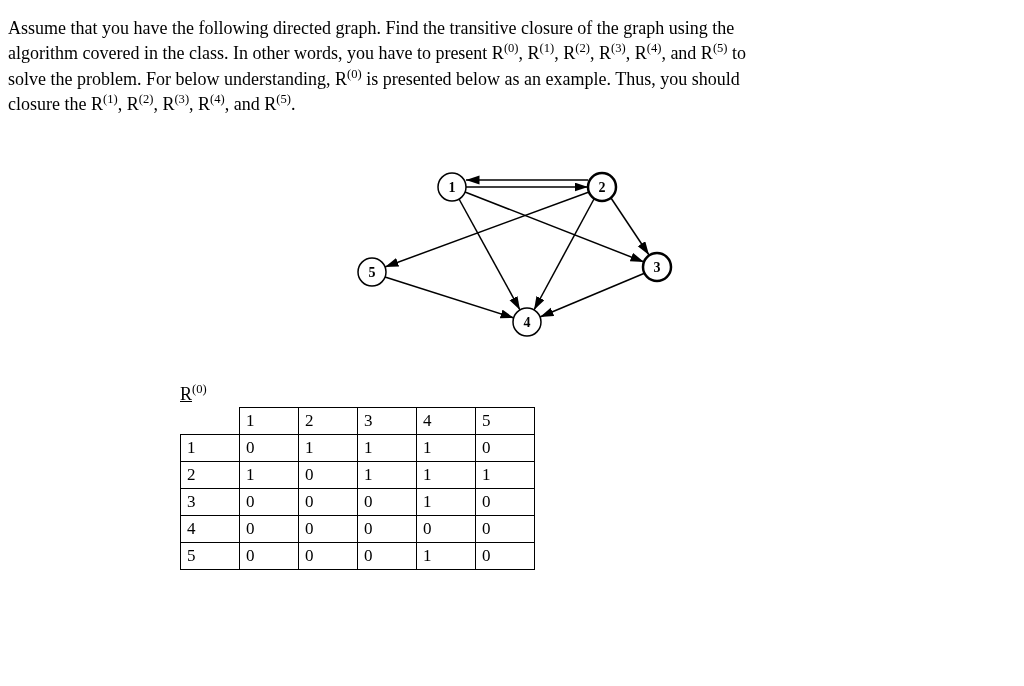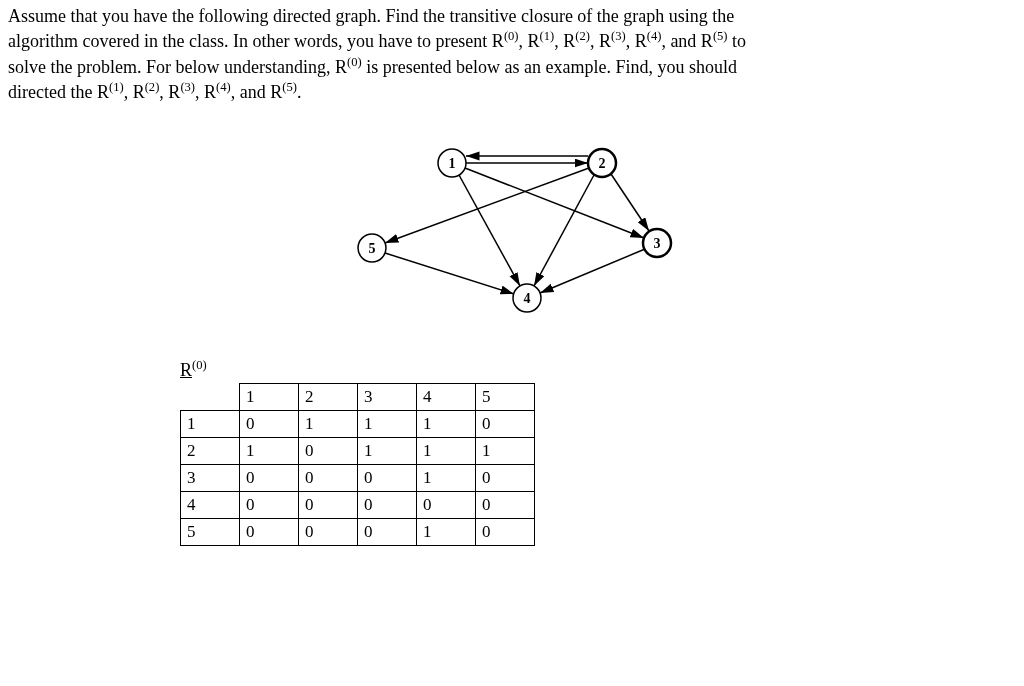--- a/index.html
+++ b/index.html
@@ -6,21 +6,21 @@
       font-family: "Times New Roman", Times, serif;
       font-size: 18px;
       margin: 0;
       padding: 0;
       width: 1024px;
       height: 686px;
       background: #fff;
       color: #000;
     }
     .problem-text {
-      padding: 4px 8px;
+      padding: 16px 8px;
       line-height: 1.35;
     }
     sup {
       font-size: 0.7em;
       vertical-align: super;
     }
     .graph-container {
       width: 1024px;
       display: flex;
       justify-content: center;
@@ -78,22 +78,22 @@
       border-top: none;
       border-left: none;
     }
   </style>
 </head>
 <body>
 
 <div class="problem-text">
   <span>Assume that you have the following directed graph. Find the transitive closure of the graph using the</span><br>
   <span>algorithm covered in the class. In other words, you have to present R</span><sup>(0)</sup><span>, R</span><sup>(1)</sup><span>, R</span><sup>(2)</sup><span>, R</span><sup>(3)</sup><span>, R</span><sup>(4)</sup><span>, and R</span><sup>(5)</sup><span> to</span><br>
-  <span>solve the problem. For below understanding, R</span><sup>(0)</sup><span> is presented below as an example. Find, you should</span><br>
-  <span>directed the R</span><sup>(1)</sup><span>, R</span><sup>(2)</sup><span>, R</span><sup>(3)</sup><span>, R</span><sup>(4)</sup><span>, and R</span><sup>(5)</sup><span>.</span>
+  <span>solve the problem. For below understanding, R</span><sup>(0)</sup><span> is presented below as an example. Thus, you should</span><br>
+  <span>closure the R</span><sup>(1)</sup><span>, R</span><sup>(2)</sup><span>, R</span><sup>(3)</sup><span>, R</span><sup>(4)</sup><span>, and R</span><sup>(5)</sup><span>.</span>
 </div>
 
 <div class="graph-container">
   <svg class="graph-svg" viewBox="0 0 340 190">
     <defs>
       <marker id="arrow" markerWidth="10" markerHeight="10" refX="9" refY="3" orient="auto" markerUnits="strokeWidth">
         <path d="M0,0 L0,6 L9,3 z" fill="#000"></path>
       </marker>
     </defs>
 

